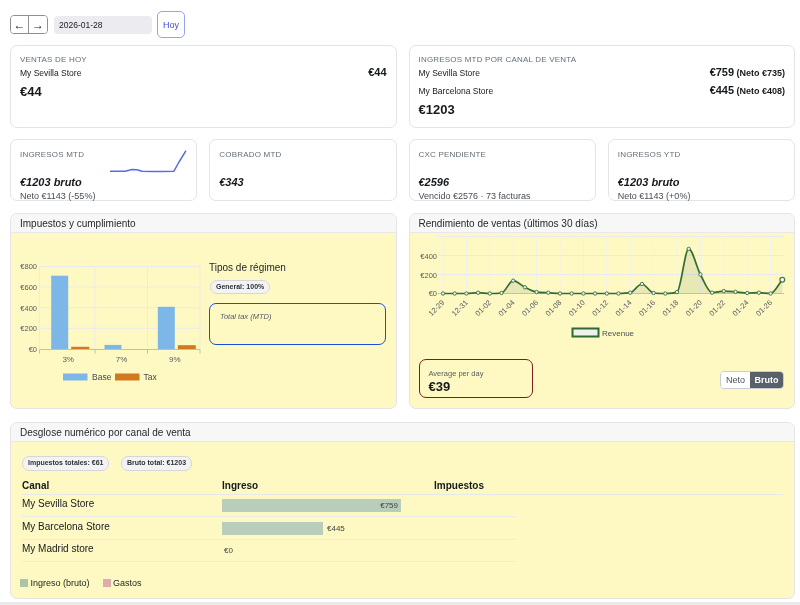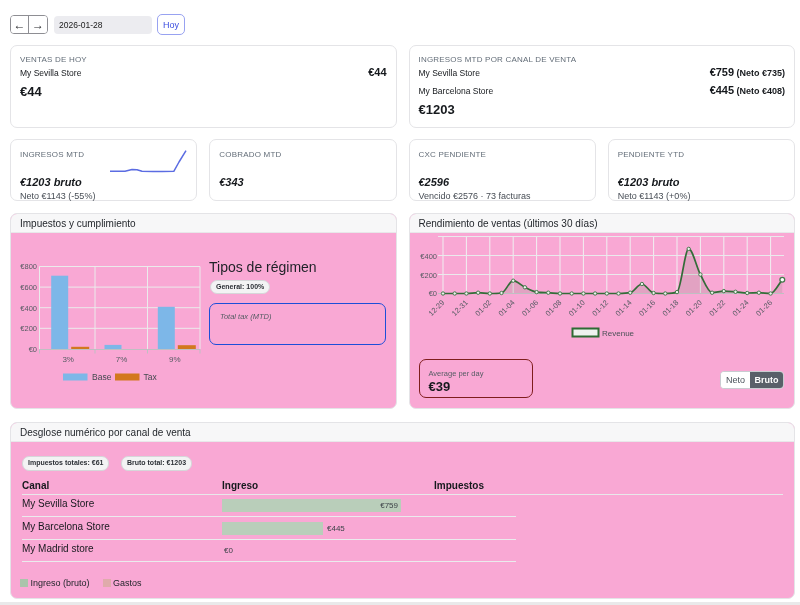--- a/index.html
+++ b/index.html
@@ -9,46 +9,46 @@
   color: #16191d;
   width: 800px; height: 605px; overflow: hidden;
 }
 .wrap { margin-left: 10px; width: 785px; }
 
 .toolbar { margin-top: 15px; height: 19px; display: flex; align-items: center; }
 .btngroup { display: inline-flex; height: 19px; border: 1px solid #8e8e93; border-radius: 4px; overflow: hidden; background: #fff; }
 .btngroup button { width: 18px; height: 17px; border: none; background: #fff; font-size: 12px; color: #222326; padding: 0; font-family: "Liberation Sans", sans-serif; line-height: 16px; }
 .btngroup button:first-child { border-right: 1px solid #8e8e93; }
 .dateinput { margin-left: 6px; width: 98px; height: 18px; background: #ececf0; border-radius: 4px; font-size: 8.5px; color: #1a1a1a; padding-left: 5px; line-height: 18px; }
-.hoy { margin-left: 5px; height: 21px; padding: 0 5px; background: #fff; border: 1px solid #98a2f1; border-radius: 5px; color: #3d4fe0; font-size: 9px; font-family: "Liberation Sans", sans-serif; }
+.hoy { margin-left: 5px; height: 27px; padding: 0 5px; background: #fff; border: 1px solid #98a2f1; border-radius: 5px; color: #3d4fe0; font-size: 9px; font-family: "Liberation Sans", sans-serif; }
 
 .grid { display: grid; grid-template-columns: repeat(4, 1fr); column-gap: 12px; }
 .card { background: #fff; border: 1px solid #e4e4e7; border-radius: 7px; padding: 9px 9px; }
 .span2 { grid-column: span 2; }
 .row1 { margin-top: 10.5px; }
 .row1 .card { height: 83px; }
 .row2 { margin-top: 11.5px; }
 .row2 .card { height: 62px; padding-top: 10px; position: relative; }
 .lbl { font-size: 8px; color: #636d78; letter-spacing: 0.2px; line-height: 9px; }
 .kv { display: flex; justify-content: space-between; align-items: baseline; font-size: 8.5px; line-height: 13px; margin-top: 2px; color:#16191d; }
 .kv + .kv { margin-top: 4px; }
 .kv b { font-size: 11px; }
 .kv .paren { font-size: 9px; }
 .big { font-size: 13px; font-weight: bold; line-height: 14px; margin-top: 5px; }
 .bigv { font-size: 11px; font-weight: bold; line-height: 14px; margin-top: 16px; font-style: italic; }
 .sub { font-size: 9px; color: #474d55; line-height: 11px; margin-top: 2px; }
 .spark { position: absolute; right: 9px; top: 8px; }
 
 .panelrow { margin-top: 11.5px; display: grid; grid-template-columns: 1fr 1fr; column-gap: 12px; }
-.panel { background: #f9a8d4; border: 1px solid #e4e4e7; border-radius: 7px; overflow: hidden; }
+.panel { background: #fef9c3; border: 1px solid #e4e4e7; border-radius: 7px; overflow: hidden; }
 .panel-h { background: #f7f7f8; border-bottom: 1px solid #e8e8ea; height: 19px; line-height: 19px; padding: 0 9px; font-size: 10px; color: #24282d; }
 .p196 { height: 196px; }
 .panel-body { position: relative; height: 175px; }
 
-.tipos-h { position: absolute; left: 198px; top: 29px; font-size: 14px; line-height: 11px; color: #1d2126; }
+.tipos-h { position: absolute; left: 198px; top: 29px; font-size: 10px; line-height: 11px; color: #1d2126; }
 .chip { display: inline-block; background: #f3f3f4; border: 1px solid #d6d6d9; border-radius: 7px; font-size: 7px; font-weight: bold; color: #2c3036; padding: 0 5px; line-height: 12.5px; height: 14.5px; }
 .chip-tipos { position: absolute; left: 199px; top: 47px; }
 .taxbox { position: absolute; left: 198px; top: 70px; width: 177px; height: 42px; border: 1px solid #1d4ed8; border-radius: 7px; padding: 8px 10px 0; font-style: italic; }
 .taxbox .t1 { font-size: 7.5px; color: #565c64; line-height: 9px; }
 .taxbox .t2 { font-size: 13px; font-weight: bold; margin-top: 4px; line-height: 14px; }
 
 .avgbox { position: absolute; left: 9px; top: 126px; width: 114.5px; height: 39px; border: 1px solid #7f1d1d; border-radius: 7px; padding: 9px 9px 0; }
 .avgbox .t1 { font-size: 7.5px; color: #565c64; line-height: 9px; }
 .avgbox .t2 { font-size: 13px; font-weight: bold; margin-top: 2px; line-height: 14px; }
 .toggle { position: absolute; right: 10px; top: 138px; display: inline-flex; height: 18px; border-radius: 4px; overflow: hidden; border: 1px solid #c9ccd1; background: #fff; align-items: center; }
@@ -120,21 +120,21 @@
     <div class="card">
       <div class="lbl">COBRADO MTD</div>
       <div class="bigv">€343</div>
     </div>
     <div class="card">
       <div class="lbl">CXC PENDIENTE</div>
       <div class="bigv">€2596</div>
       <div class="sub">Vencido €2576 · 73 facturas</div>
     </div>
     <div class="card">
-      <div class="lbl">PENDIENTE YTD</div>
+      <div class="lbl">INGRESOS YTD</div>
       <div class="bigv">€1203 bruto</div>
       <div class="sub">Neto €1143 (+0%)</div>
     </div>
   </div>
 
   <div class="panelrow">
     <div class="panel p196">
       <div class="panel-h">Impuestos y cumplimiento</div>
       <div class="panel-body">
         <svg width="200" height="160" viewBox="0 0 200 160" style="position:absolute;left:0;top:0;" font-family="Liberation Sans, sans-serif">

